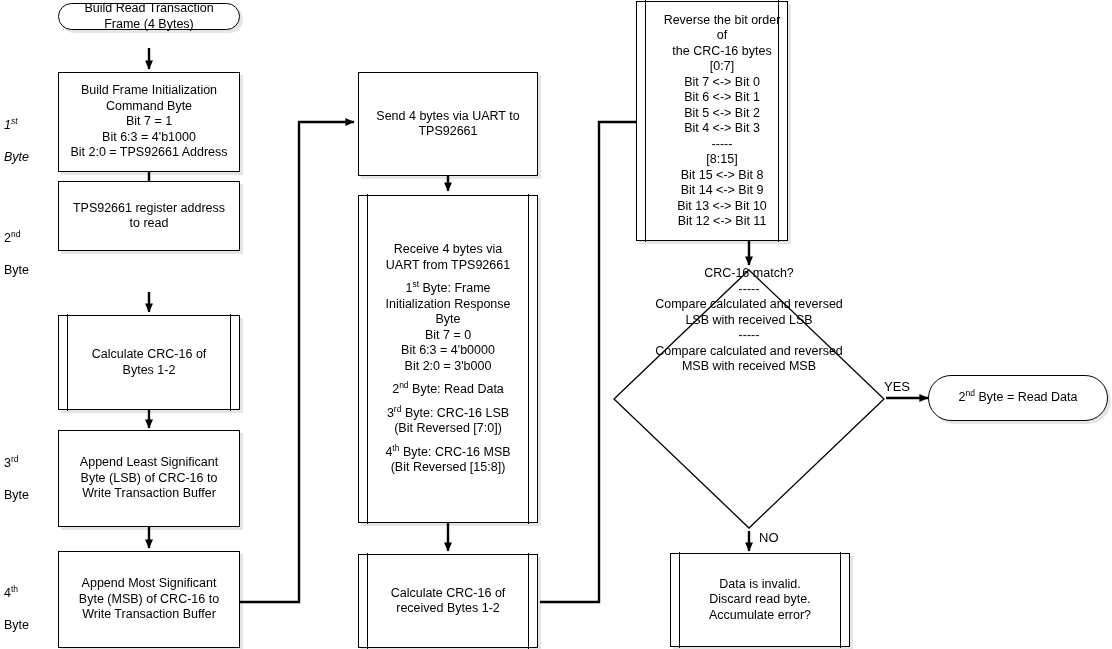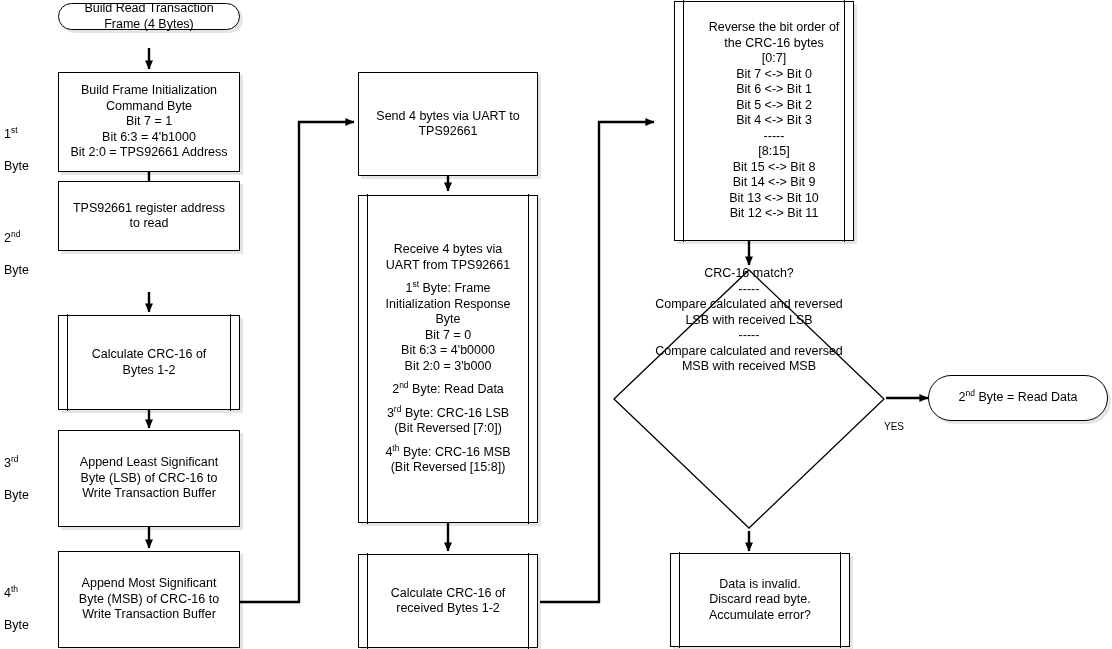--- a/index.html
+++ b/index.html
@@ -74,23 +74,22 @@
   }
   .side-label {
     position: absolute;
     font-size: 12.5px;
     line-height: 16px;
     text-align: left;
     white-space: pre-line;
   }
   .edge-label {
     position: absolute;
-    font-size: 10px;
+    font-size: 13px;
     line-height: 14px;
-    margin-top: 40px;
   }
   sup { font-size: 8.5px; vertical-align: super; line-height: 0; }
   .blank { height: 8px; }
 </style>
 </head>
 <body>
 
 <div id="canvas">
 
   <svg class="layer" viewBox="0 0 1112 649">
@@ -108,21 +107,21 @@
       <path d="M240,602 L299,602 L299,122 L354,122"></path>
       <path d="M448,172 L448,191"></path>
       <path d="M448,523 L448,551"></path>
       <path d="M540,602 L599,602 L599,122 L654,122"></path>
       <path d="M749,241 L749,265"></path>
       <path d="M886,398 L928,398"></path>
       <path d="M749,531 L749,551"></path>
     </g>
   </svg>
 
-  <div class="side-label" style="left:4px; top:110px;">
+  <div class="side-label" style="left:4px; top:101px;font-style:italic;">
     <span>1</span><sup>st</sup><br>
     <span>Byte</span>
   </div>
   <div class="side-label" style="left:4px; top:214px;">
     <span>2</span><sup>nd</sup><br>
     <span>Byte</span>
   </div>
   <div class="side-label" style="left:4px; top:439px;">
     <span>3</span><sup>rd</sup><br>
     <span>Byte</span>
@@ -208,21 +207,21 @@
       </div>
   </div>
 
   <div class="node predef" style="left:358px; top:554px; width:180px; height:94px;">
     <div class="txt">
         <div>Calculate CRC-16 of</div>
         <div>received Bytes 1-2</div>
       </div>
   </div>
 
-  <div class="node predef" style="left:674px; top:1px; width:180px; height:240px;padding-left:20px;">
+  <div class="node predef" style="left:636px; top:1px; width:152px; height:240px;padding-left:20px;">
     <div class="txt">
         <div>Reverse the bit order of</div>
         <div>the CRC-16 bytes</div>
         <div>[0:7]</div>
         <div>Bit 7 &lt;-&gt; Bit 0</div>
         <div>Bit 6 &lt;-&gt; Bit 1</div>
         <div>Bit 5 &lt;-&gt; Bit 2</div>
         <div>Bit 4 &lt;-&gt; Bit 3</div>
         <div>-----</div>
         <div>[8:15]</div>

